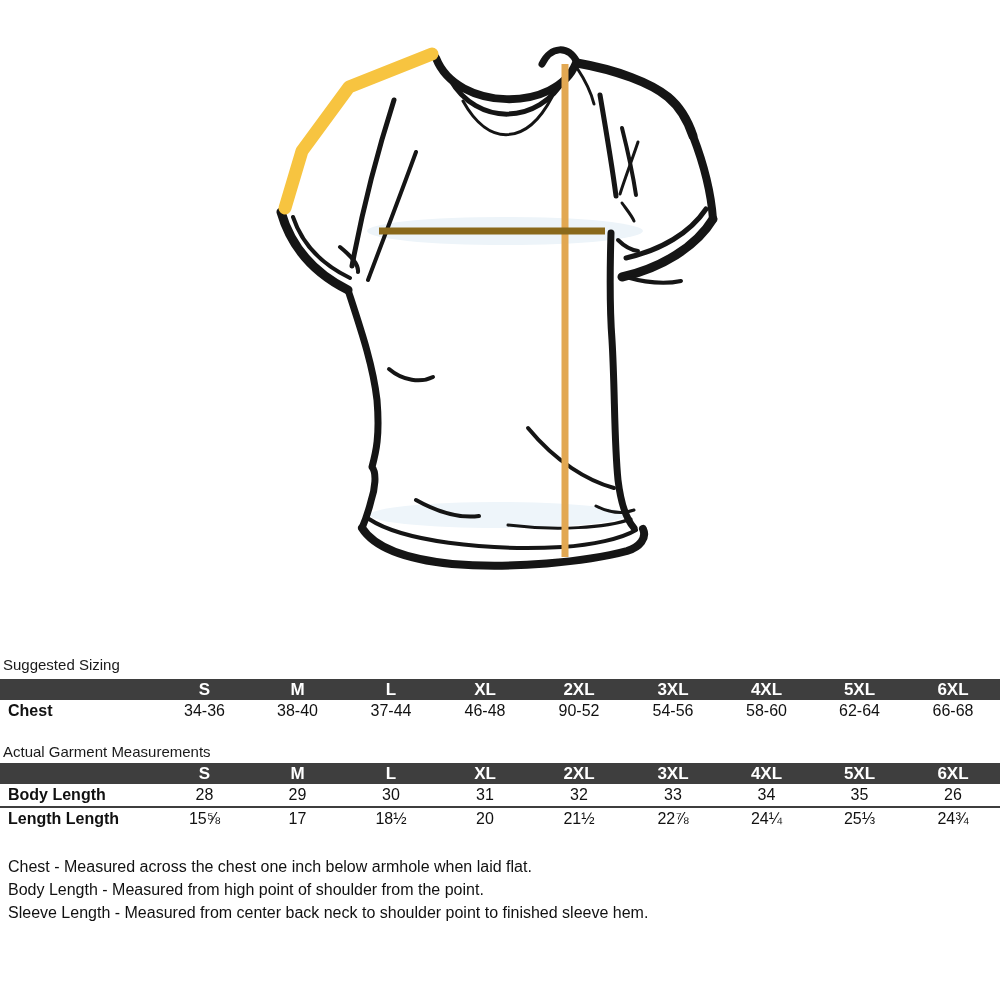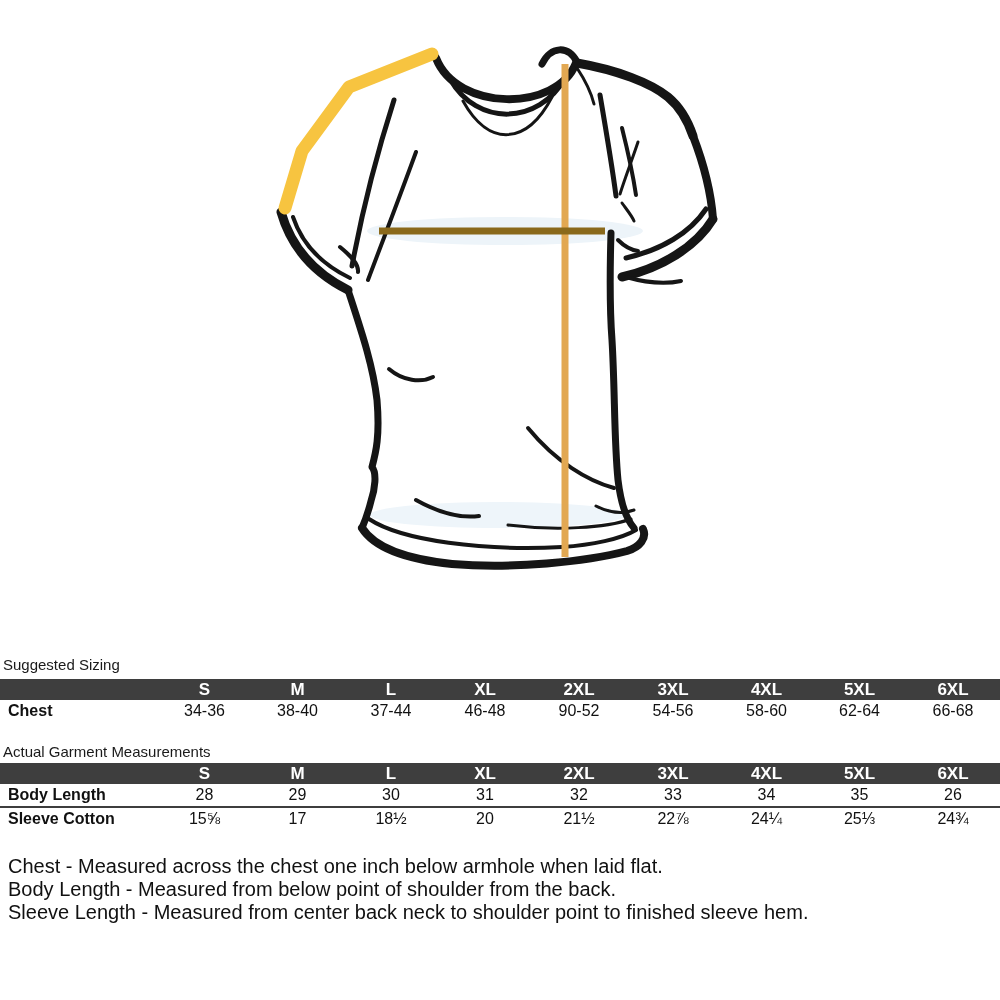--- a/index.html
+++ b/index.html
@@ -24,21 +24,21 @@
   th,td{padding:0;margin:0;}
   thead th{
     background:#3E3E3E;color:#ffffff;font-weight:bold;font-size:17px;
     height:21px;text-align:center;
   }
   tbody td{font-size:16px;text-align:center;height:22px;color:#111;}
   tbody th{font-size:16px;text-align:left;padding-left:8px;font-weight:bold;height:22px;color:#111;}
   .label-rest{font-weight:normal;margin-left:5px;}
   .table2 tbody tr.ruled th,.table2 tbody tr.ruled td{border-bottom:2px solid #3d3d3d;}
   .notes{position:absolute;top:859px;left:8px;}
-  .notes p{margin:0 0 8px 0;font-size:20px;line-height:15px;color:#111;}
+  .notes p{margin:0 0 8px 0;font-size:16px;line-height:15px;color:#111;}
 </style>
 </head>
 <body>
 
 <div class="page">
 
   <svg class="diagram" width="1000" height="608" viewBox="0 0 1000 608">
     <g fill="#edf4f9" stroke="none">
       <ellipse cx="505" cy="231" rx="138" ry="14"></ellipse>
       <ellipse cx="498" cy="515" rx="128" ry="13" fill="#eef5fa"></ellipse>
@@ -179,33 +179,33 @@
         <td>29</td>
         <td>30</td>
         <td>31</td>
         <td>32</td>
         <td>33</td>
         <td>34</td>
         <td>35</td>
         <td>26</td>
       </tr>
       <tr>
-        <th><span>Sleeve Cotton</span></th>
+        <th><span>Length Length</span></th>
         <td>15⅝</td>
         <td>17</td>
         <td>18½</td>
         <td>20</td>
         <td>21½</td>
         <td>22⅞</td>
         <td>24¼</td>
         <td>25⅓</td>
         <td>24¾</td>
       </tr>
     </tbody>
   </table>
 
   <div class="notes">
     <p>Chest - Measured across the chest one inch below armhole when laid flat.</p>
-    <p>Body Length - Measured from below point of shoulder from the back.</p>
+    <p>Body Length - Measured from high point of shoulder from the point.</p>
     <p>Sleeve Length - Measured from center back neck to shoulder point to finished sleeve hem.</p>
   </div>
 
 </div>
 
 </body></html>

